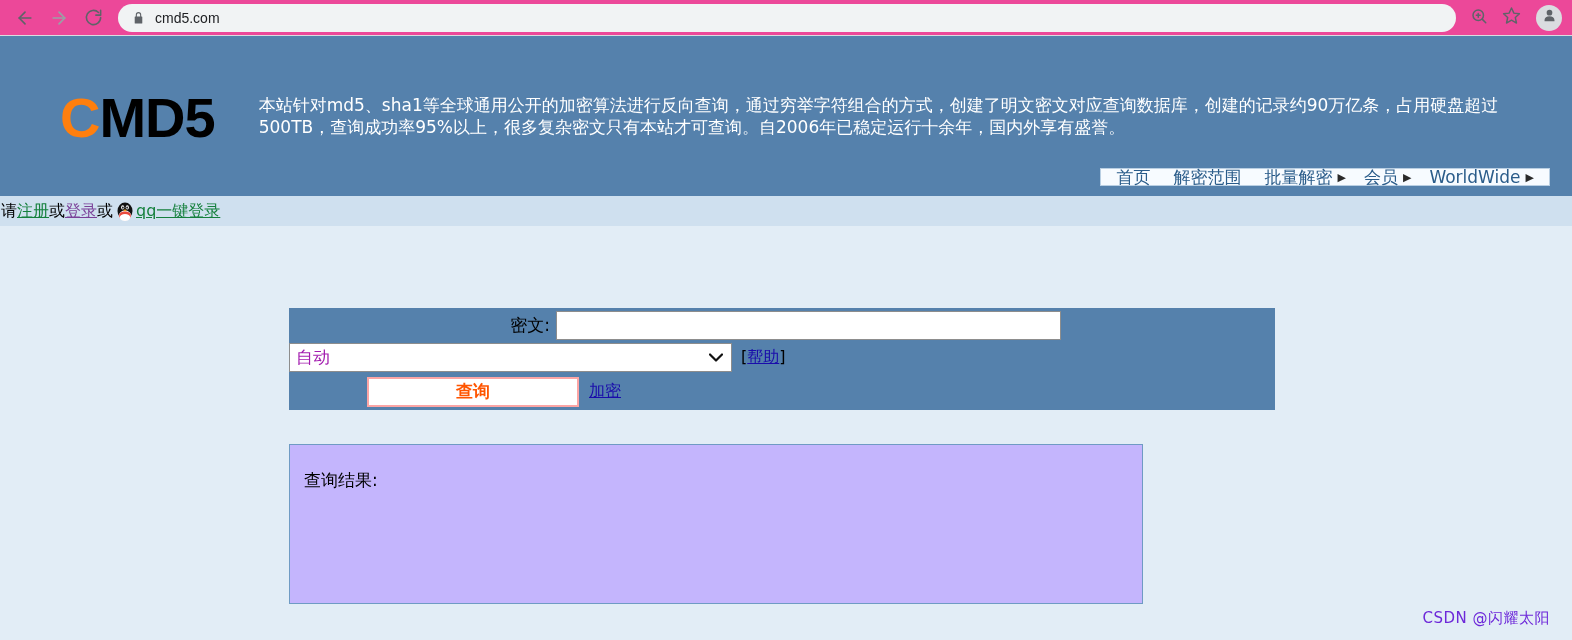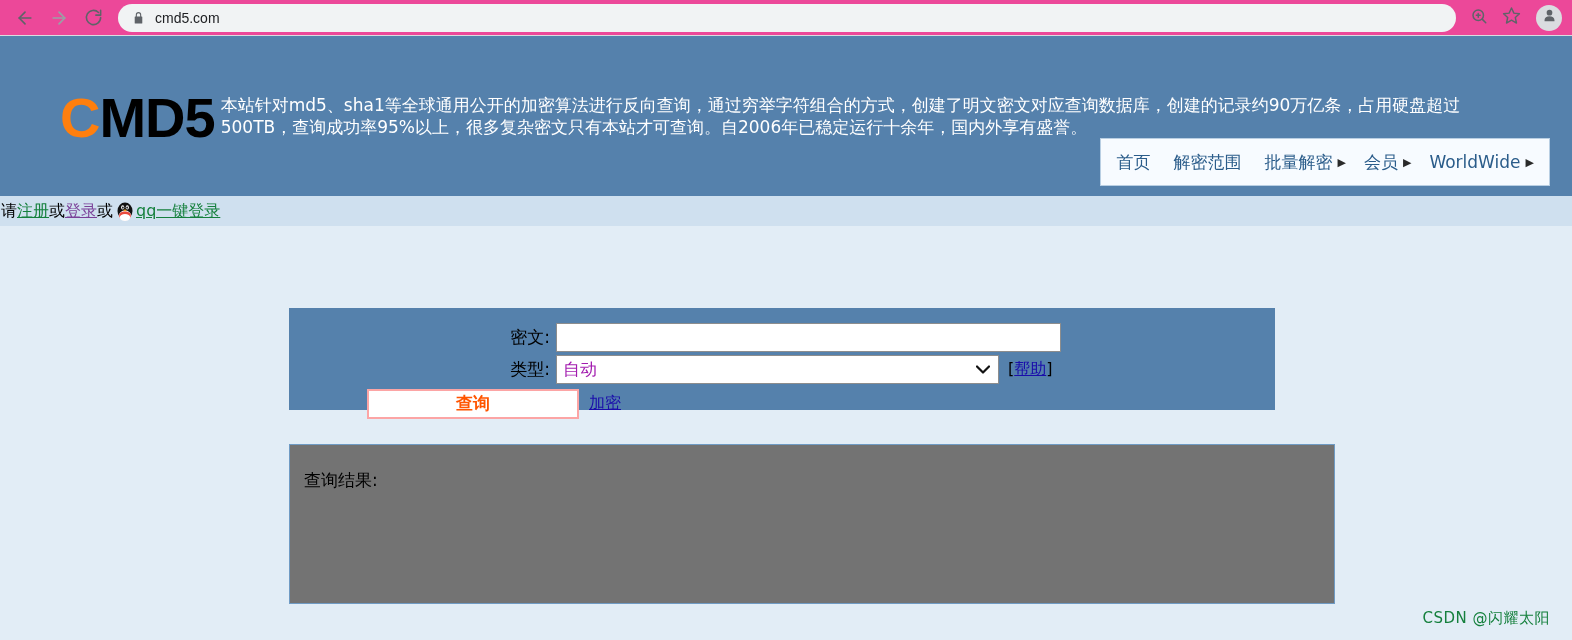--- a/index.html
+++ b/index.html
@@ -76,20 +76,21 @@
     height: 160px;
     position: relative;
     padding: 0;
   }
   .header-inner {
     display: flex;
     align-items: flex-start;
     padding-top: 52px;
     padding-left: 60px;
     padding-right: 20px;
+    gap: 38px;
   }
   .logo {
     font-size: 56px;
     font-weight: bold;
     letter-spacing: -1px;
     line-height: 1;
     white-space: nowrap;
     font-family: "Liberation Sans", sans-serif;
     flex: 0 0 auto;
     margin-top: 2px;
@@ -108,21 +109,21 @@
 
   
   .nav-wrap {
     position: absolute;
     right: 22px;
     bottom: 10px;
     background: #f7fbff;
     border: 1px solid #b9cfe3;
     display: flex;
     align-items: center;
-    height: 48px;
+    height: 18px;
     padding: 0 6px;
   }
   .nav-item {
     display: flex;
     align-items: center;
     color: #2a5c8a;
     font-size: 17px;
     padding: 0 9px;
     white-space: nowrap;
     font-family: "DejaVu Sans", "Liberation Sans", sans-serif;
@@ -161,21 +162,21 @@
     top: 82px;
     width: 986px;
     height: 102px;
     background: #5581ac;
   }
   .form-row {
     display: flex;
     align-items: center;
     height: 31px;
   }
-  .form-row.r1 { margin-top: 14px; }
+  .form-row.r1 { margin-top: 2px; }
   .form-row.r2 { margin-top: 1px; }
   .form-row.r3 { margin-top: 3px; }
   .field-label {
     width: 267px;
     text-align: right;
     color: #000;
     font-size: 17px;
     padding-right: 6px;
     font-family: "DejaVu Sans", "Liberation Sans", sans-serif;
   }
@@ -230,37 +231,37 @@
     margin-left: 10px;
     font-size: 16px;
     color: #1a0dab;
     text-decoration: underline;
     font-family: "DejaVu Sans", "Liberation Sans", sans-serif;
   }
   .result-box {
     position: absolute;
     left: 289px;
     top: 218px;
-    width: 1046px;
+    width: 854px;
     height: 160px;
-    background: #737373;
+    background: #c4b5fd;
     border: 1px solid #6f9bc4;
   }
   .result-label {
     padding: 24px 0 0 14px;
     font-size: 17px;
     color: #000;
     font-family: "DejaVu Sans", "Liberation Sans", sans-serif;
   }
   .watermark {
     position: absolute;
     right: 22px;
     bottom: 8px;
     font-size: 15px;
-    color: #15803d;
+    color: #6d28d9;
     font-family: "DejaVu Sans", "Liberation Sans", sans-serif;
     letter-spacing: 0.5px;
   }
 </style>
 </head>
 <body>
 
 <div class="browser-bar">
   <div class="nav-btn">
     <span>
@@ -382,21 +383,20 @@
 <div class="main">
 
   <div class="form-panel">
 
     <div class="form-row r1">
       <div class="field-label">密文:</div>
       <input class="text-input" type="text" placeholder="" style="">
     </div>
 
     <div class="form-row r2">
-      <div class="field-label">类型:</div>
       <div class="select-box">
         <span>自动</span>
         <span class="select-caret">
           <svg width="14" height="9" viewBox="0 0 14 9">
               <polyline points="1,1.5 7,7.5 13,1.5" fill="none" stroke="#111" stroke-width="2.2" stroke-linecap="round" stroke-linejoin="round"></polyline>
             </svg>
         </span>
       </div>
       <div class="help-link"><span>[</span><a href="#">帮助</a><span>]</span></div>
     </div>

